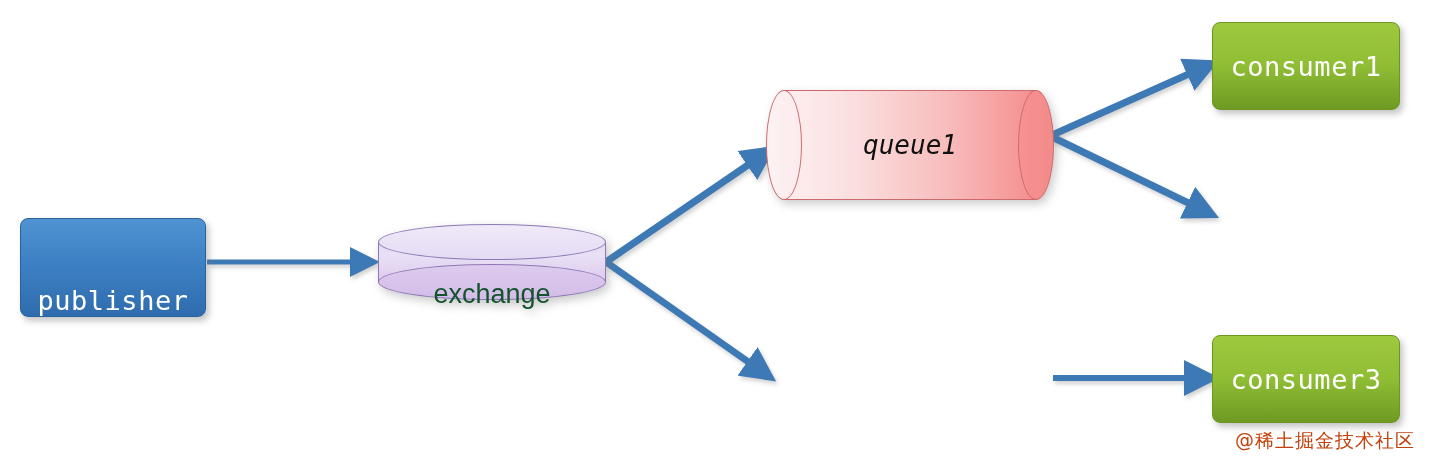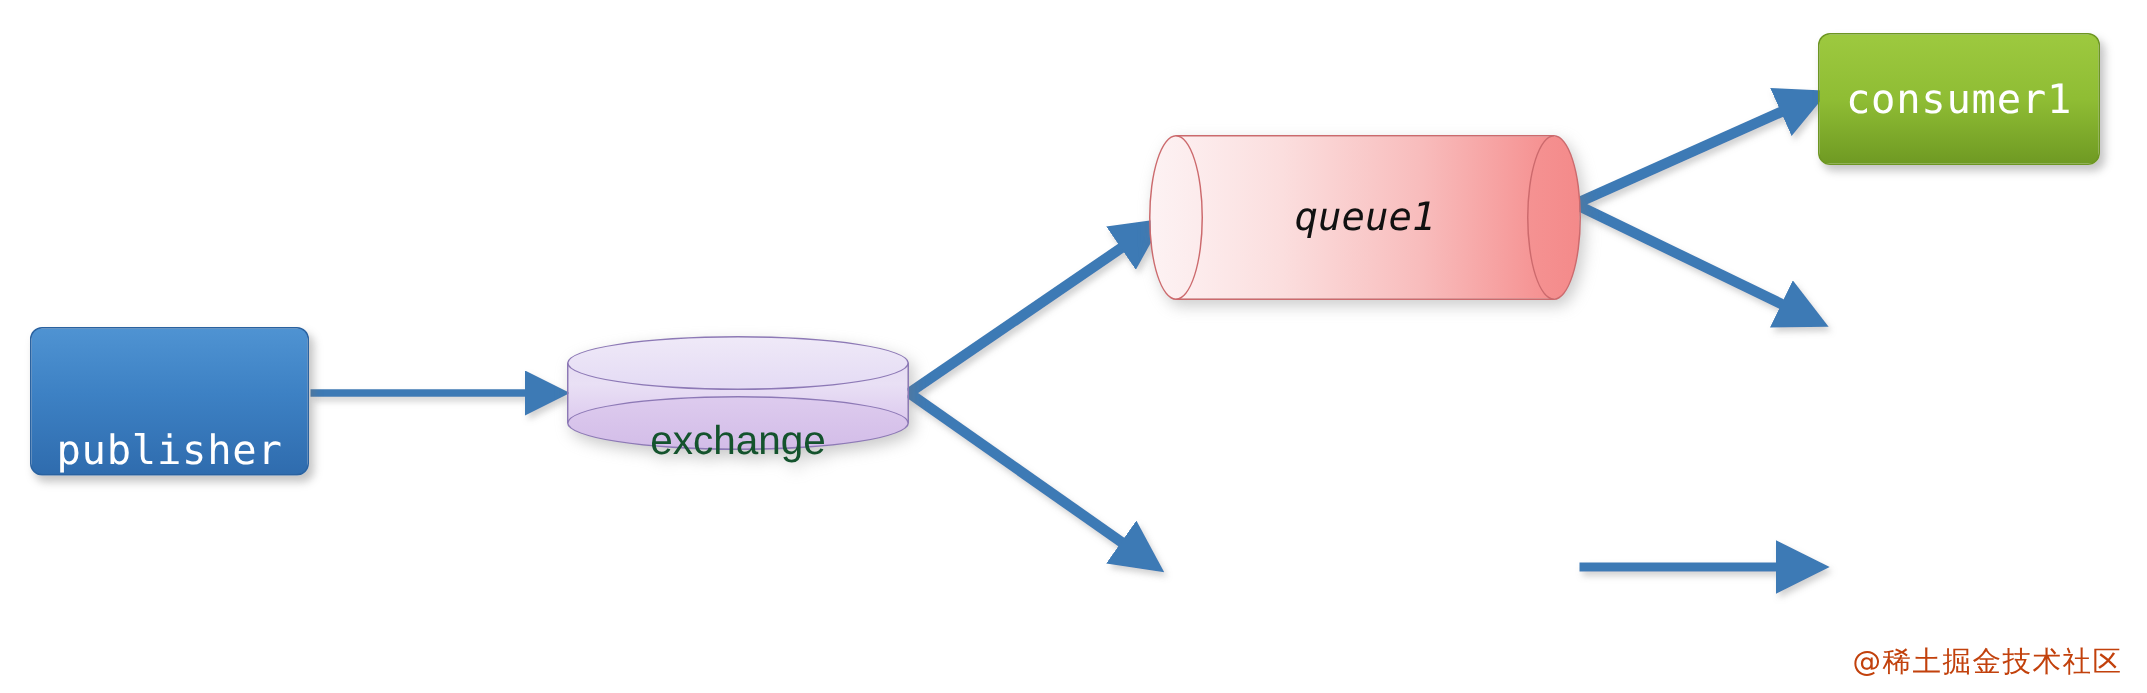--- a/index.html
+++ b/index.html
@@ -212,16 +212,19 @@
     <div class="hcyl-left"></div>
     <span class="label">queue1</span>
   </div>
 
 
   <div class="node rrect node-consumer" style="left:1212px; top:22px; width:188px; height:88px;">
     <span class="label">consumer1</span>
   </div>
 
 
+  <div class="node rrect node-consumer" style="left:1212px; top:335px; width:188px; height:88px;">
+    <span class="label">consumer3</span>
+  </div>
 
   <div class="watermark">@稀土掘金技术社区</div>
 
 </div>
 
 </body></html>

